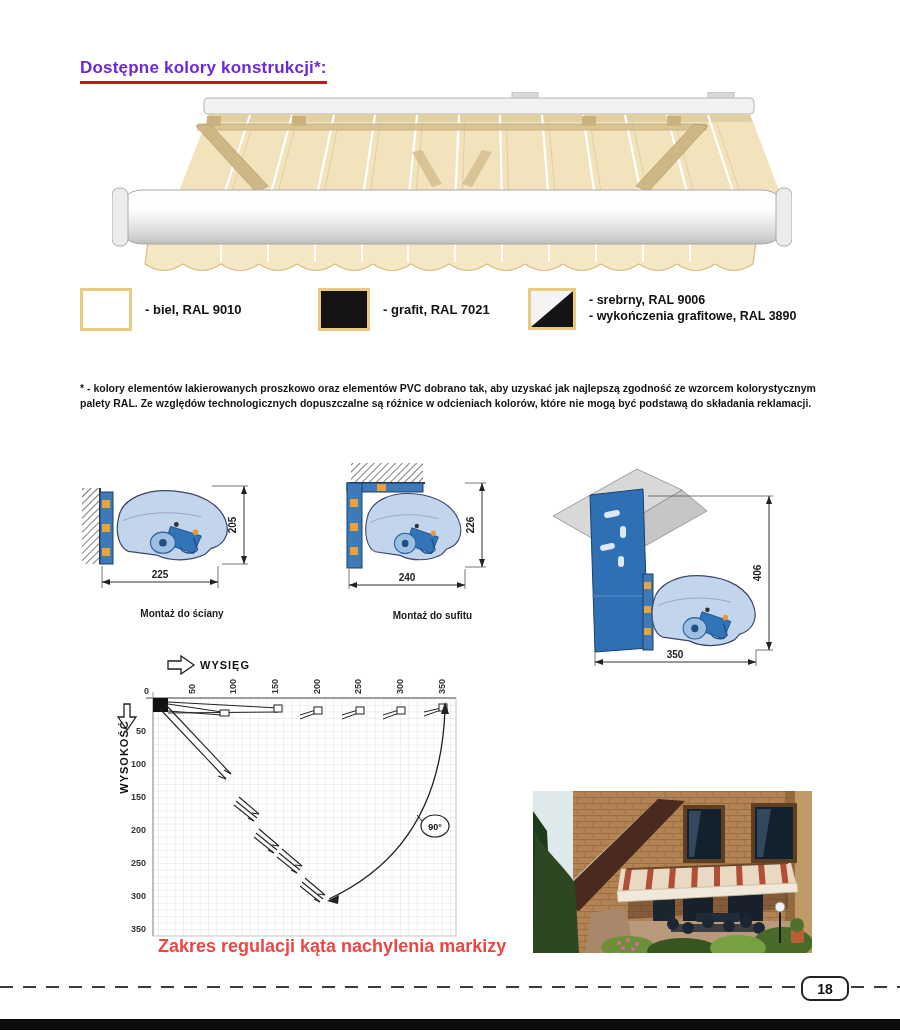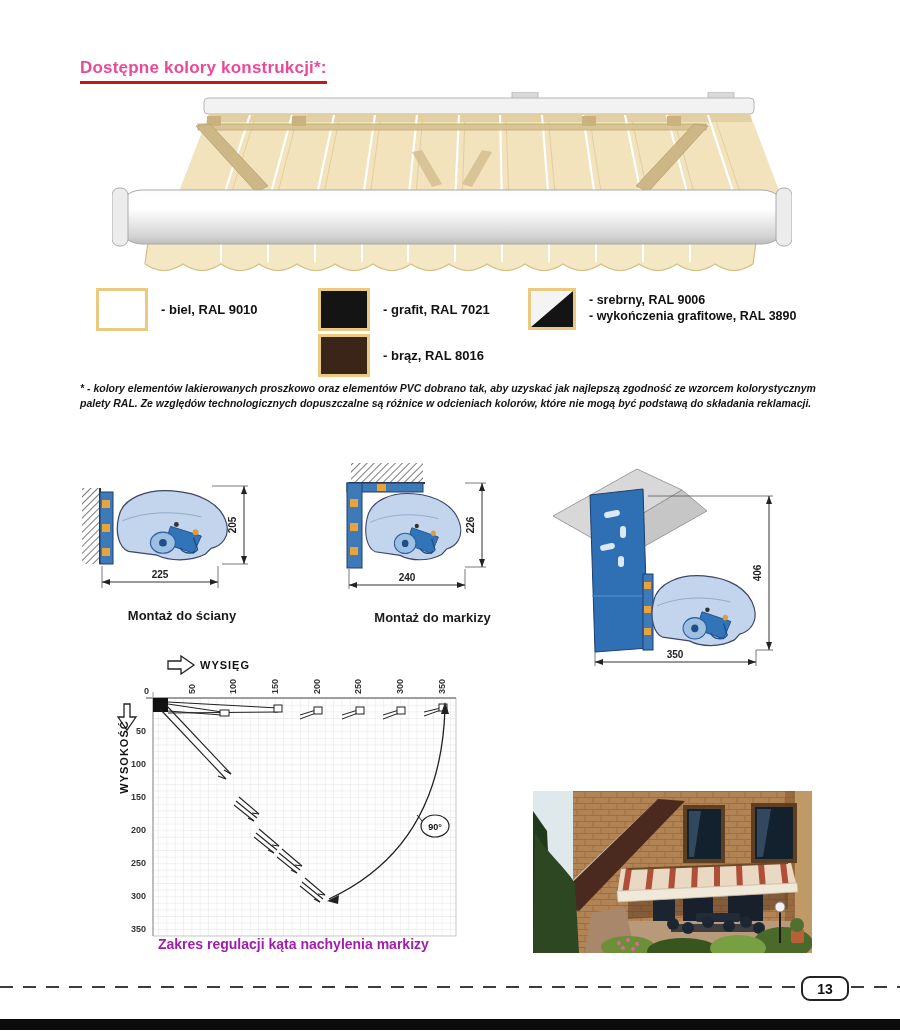--- a/index.html
+++ b/index.html
@@ -1,27 +1,27 @@
 <!DOCTYPE html>
 <html><head>
 <meta charset="utf-8">
 <style>
   html,body{margin:0;padding:0;background:#fff;}
   .page{position:relative;width:900px;height:1034px;background:#ffffff;overflow:hidden;
         font-family:"Liberation Sans",sans-serif;color:#111;}
   .abs{position:absolute;}
   .sec-heading{font-size:17px;font-weight:bold;letter-spacing:.2px;display:inline-block;
-        border-bottom:3px solid #c41818;padding-bottom:3px;color:#ec4899;}
+        border-bottom:3px solid #c41818;padding-bottom:3px;color:#6d28d9;}
   .swatch-row{position:absolute;display:flex;align-items:center;gap:13px;}
   .swatch{display:block;border:3px solid #eac981;background:#fff;}
   .swatch-label{font-size:13px;font-weight:bold;white-space:nowrap;}
   .swatch-label2{font-size:12.5px;font-weight:bold;white-space:nowrap;line-height:1.25;}
-  .footnote{position:absolute;font-size:10.5px;font-weight:bold;line-height:1.42;width:768px;color:#141414;font-style:italic;}
-  .diagram-caption{position:absolute;font-size:13px;font-weight:600;text-align:center;color:#1a1a1a;}
-  .chart-caption{position:absolute;font-size:14px;font-weight:600;color:#a21caf;}
+  .footnote{position:absolute;font-size:10.5px;font-weight:bold;line-height:1.42;width:768px;color:#141414;}
+  .diagram-caption{position:absolute;font-size:10px;font-weight:600;text-align:center;color:#1a1a1a;}
+  .chart-caption{position:absolute;font-size:18px;font-weight:600;color:#ef4444;}
   .dim-text{font-size:10px;font-weight:600;fill:#222;}
   .tick{font-size:9px;font-weight:600;fill:#333;}
   .axis-label{font-size:11px;font-weight:bold;fill:#111;letter-spacing:1px;}
   .dimline{stroke:#333;stroke-width:1;marker-start:url(#dimS);marker-end:url(#dimE);}
   .extline{stroke:#555;stroke-width:0.8;}
   .badge{position:absolute;width:44px;height:21px;border:2px solid #222;border-radius:9px;background:#fff;
         display:flex;align-items:center;justify-content:center;font-size:14px;font-weight:bold;z-index:3;}
   .dashline{position:absolute;height:2px;background:repeating-linear-gradient(90deg,#3c3c3c 0 13px,transparent 13px 23px);}
   .blackbar{position:absolute;background:#0c0c0c;}
 </style>
@@ -145,38 +145,32 @@
         <line x1="531" y1="152" x2="531" y2="170"></line>
       <line x1="578" y1="152" x2="578" y2="170"></line>
     </g>
 
     <rect x="4" y="98" width="672" height="54" rx="26" fill="url(#rollGrad)" stroke="#a9a9a9"></rect>
     <line x1="30" y1="106" x2="650" y2="106" stroke="#ffffff" stroke-width="3" opacity="0.9"></line>
     <rect x="0" y="96" width="16" height="58" rx="7" fill="#ececec" stroke="#aaaaaa"></rect>
     <rect x="664" y="96" width="16" height="58" rx="7" fill="#ececec" stroke="#aaaaaa"></rect>
   </svg>
 
-  <div class="swatch-row" style="left:96px;top:288px">
+  <div class="swatch-row" style="left:80px;top:288px">
     <svg class="swatch" width="46" height="37">
       <rect width="46" height="37" fill="#ffffff"></rect>
     </svg>
     <span class="swatch-label">- biel, RAL 9010</span>
   </div>
   <div class="swatch-row" style="left:318px;top:288px">
     <svg class="swatch" width="46" height="37">
       <rect width="46" height="37" fill="#141414"></rect>
     </svg>
     <span class="swatch-label">- grafit, RAL 7021</span>
   </div>
-  <div class="swatch-row" style="left:318px;top:334px">
-    <svg class="swatch" width="46" height="37">
-      <rect width="46" height="37" fill="#3b2418"></rect>
-    </svg>
-    <span class="swatch-label">- brąz, RAL 8016</span>
-  </div>
   <div class="swatch-row" style="left:528px;top:288px">
     <svg class="swatch" width="42" height="36">
       <polygon points="0,0 42,0 0,36" fill="#f4f4f2"></polygon>
       <polygon points="42,0 42,36 0,36" fill="#141414"></polygon>
     </svg>
     <span class="swatch-label2">
       <span style="display:block">- srebrny, RAL 9006</span>
       <span style="display:block">- wykończenia grafitowe, RAL 3890</span>
     </span>
   </div>
@@ -219,21 +213,21 @@
       </g>
     <line class="extline" x1="140" y1="28" x2="161" y2="28"></line>
       <line class="extline" x1="140" y1="112" x2="161" y2="112"></line>
     <line class="dimline" x1="157" y1="28" x2="157" y2="112"></line>
     <text class="dim-text" x="149" y="70" text-anchor="middle" transform="rotate(-90 149 70)">226</text>
     <line class="extline" x1="24" y1="114" x2="24" y2="134"></line>
       <line class="extline" x1="140" y1="114" x2="140" y2="134"></line>
     <line class="dimline" x1="24" y1="130" x2="140" y2="130"></line>
     <text class="dim-text" x="82" y="126" text-anchor="middle">240</text>
   </svg>
-  <div class="diagram-caption" style="left:325px;top:610px;width:215px">Montaż do markizy</div>
+  <div class="diagram-caption" style="left:325px;top:610px;width:215px">Montaż do sufitu</div>
 
   <svg class="abs" style="left:542px;top:456px" width="250" height="215" viewBox="0 0 250 215">
     <polygon points="11,60 95,13 140,34 55,85" fill="#d8d8d8" stroke="#8a8a8a" stroke-width="0.8"></polygon>
     <polygon points="55,85 140,34 165,55 80,103" fill="#c6c6c6" stroke="#8a8a8a" stroke-width="0.8"></polygon>
     <polygon points="48,39 101,33 106,192 53,196" fill="#2f6fb4" stroke="#1c3f6d"></polygon>
     <rect x="62" y="55" width="16" height="6" rx="3" fill="#dce8f4" transform="rotate(-12 70 58)"></rect>
     <rect x="78" y="70" width="6" height="12" rx="3" fill="#dce8f4"></rect>
     <rect x="58" y="88" width="15" height="6" rx="3" fill="#dce8f4" transform="rotate(-12 65 91)"></rect>
     <rect x="76" y="100" width="6" height="11" rx="3" fill="#dce8f4"></rect>
     <line x1="50" y1="140" x2="104" y2="140" stroke="#5b93c9" stroke-width="1.2"></line>
@@ -397,17 +391,17 @@
     </g>
 
     <line x1="247" y1="120" x2="247" y2="152" stroke="#1c1c1c" stroke-width="2"></line>
     <circle cx="247" cy="116" r="5" fill="#f2f2f2" stroke="#8a8a8a"></circle>
     <rect x="258" y="138" width="13" height="14" rx="2" fill="#b85f35"></rect>
     <circle cx="264" cy="134" r="7" fill="#4f7030"></circle>
   </svg>
 
   <div class="dashline" style="left:0;top:986px;width:900px"></div>
   <div class="badge" style="left:801px;top:976px">
-    <span>13</span>
+    <span>18</span>
   </div>
   <div class="blackbar" style="left:0;top:1019px;width:900px;height:11px"></div>
 
 </div>
 
 </body></html>

